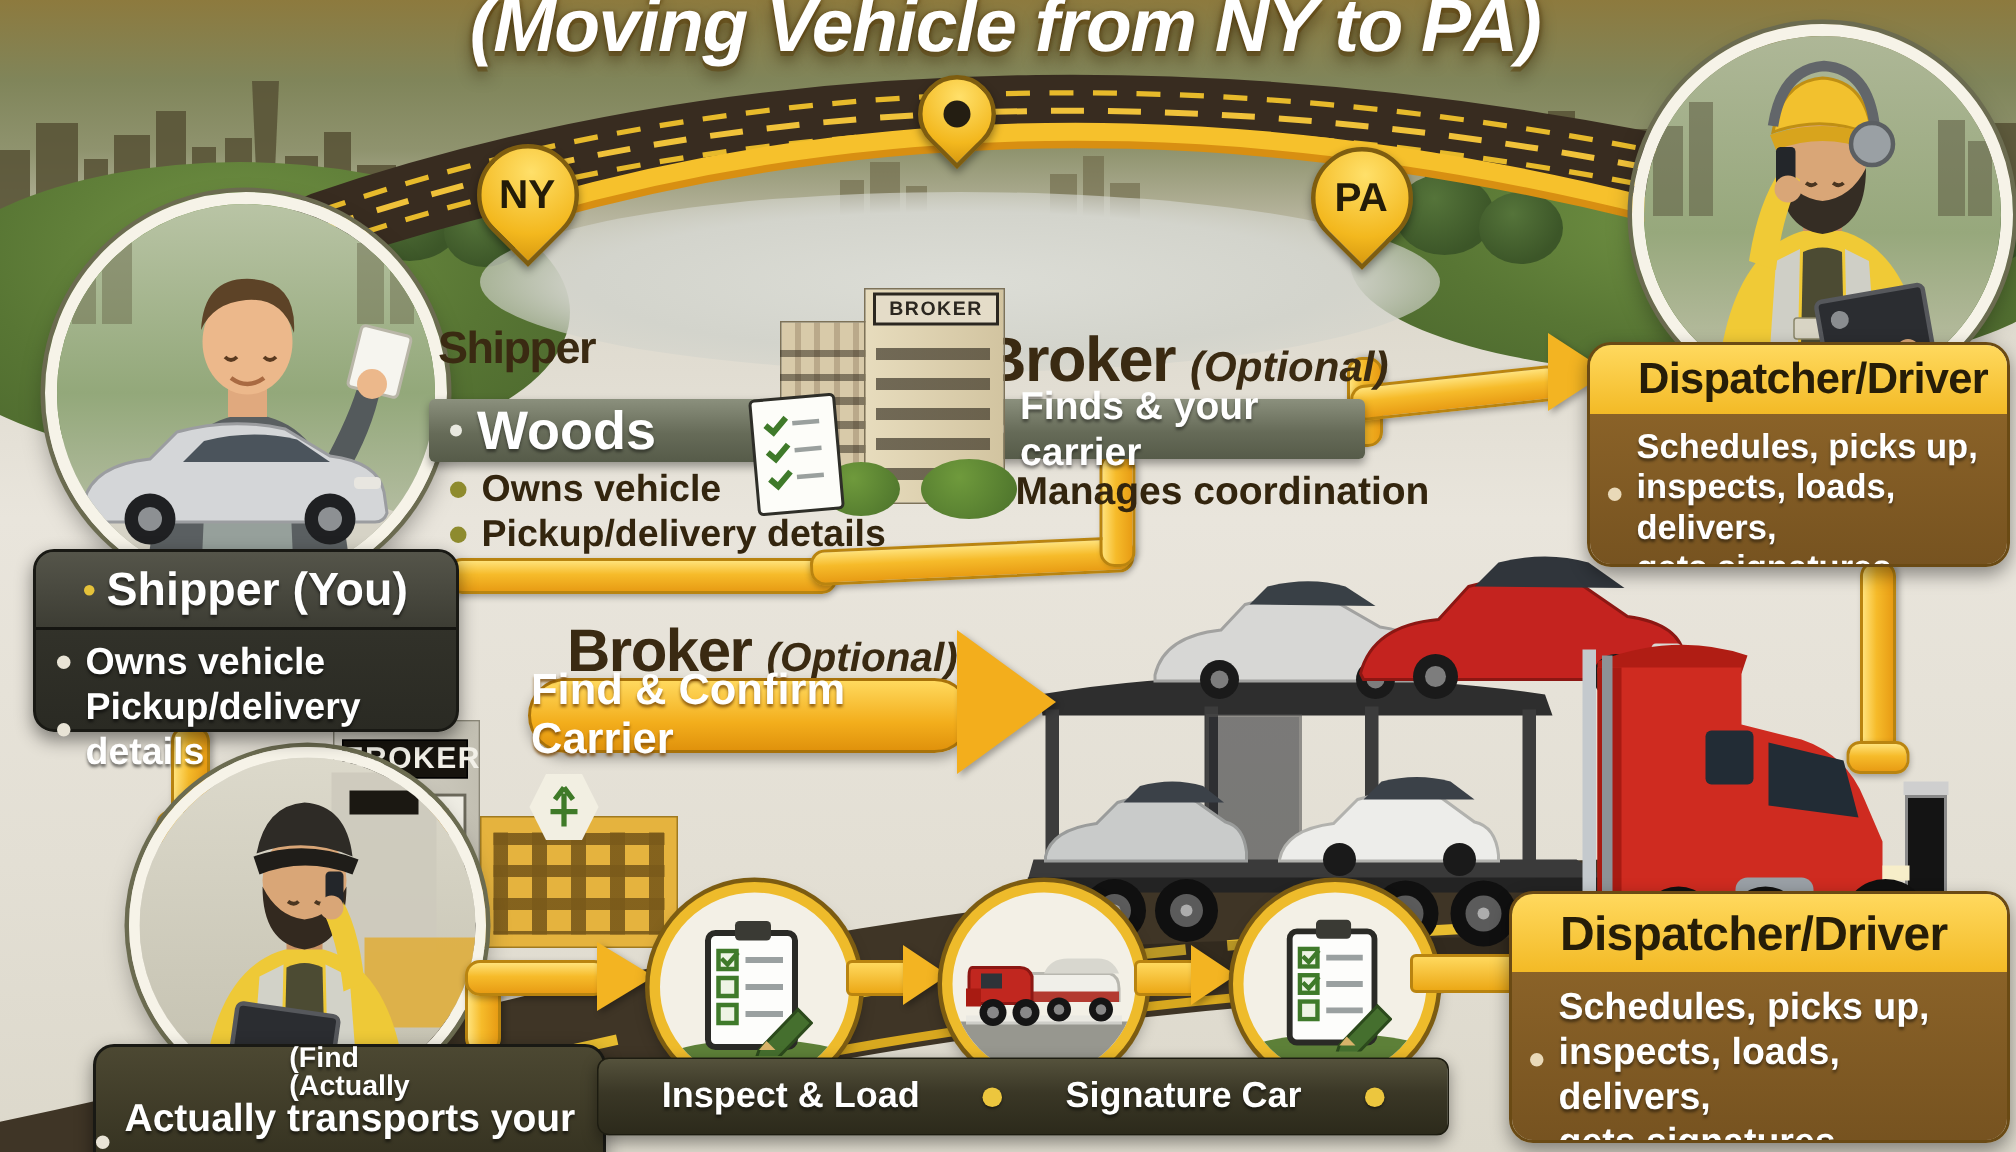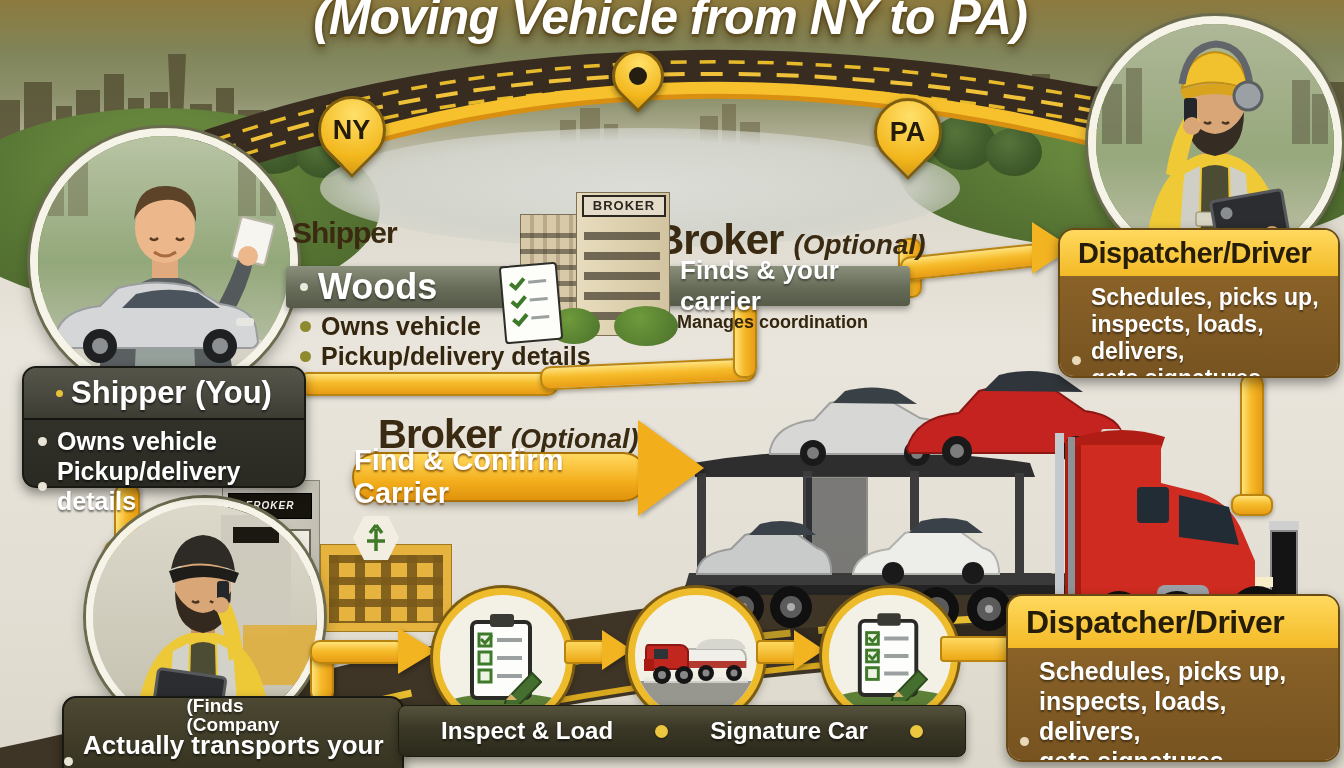--- a/index.html
+++ b/index.html
@@ -49,24 +49,24 @@
   .panel-dark{background:linear-gradient(180deg,#4a4a40 0%,#32322a 40%,#2a2a23 100%);
       border:2px solid #191914;border-radius:14px;box-shadow:0 5px 12px rgba(0,0,0,.45);color:#fff;}
   .panel-dark .hd{font-weight:bold;text-align:center;border-bottom:2px solid #151511;
       background:linear-gradient(180deg,#55554a,#3d3d34);border-radius:12px 12px 0 0;
       text-shadow:0 2px 2px rgba(0,0,0,.5);display:flex;align-items:center;justify-content:center;gap:8px;}
   .panel-dark .bullet{color:#fff;text-shadow:0 2px 2px rgba(0,0,0,.5);}
   .panel-dark .bullet .dot{background:#e9e4d6;}
   
   .disp{border-radius:16px;overflow:hidden;border:2px solid #6a4a14;box-shadow:0 5px 12px rgba(0,0,0,.4);}
   .disp .hd{background:linear-gradient(180deg,#ffd95e,#f3ba26);color:#261d08;font-weight:bold;
-            display:flex;align-items:center;padding-left:18px;letter-spacing:-0.5px;}
+            display:flex;align-items:center;padding-left:32px;letter-spacing:-0.5px;}
   .disp .bd{background:linear-gradient(180deg,#8a6228,#74511f);color:#fff;font-weight:bold;
             padding:8px 10px 6px 12px;text-shadow:0 2px 2px rgba(0,0,0,.45);}
-  .disp .bullet{color:#fff;align-items:flex-end;}
+  .disp .bullet{color:#fff;align-items:center;}
   .disp .bullet .dot{background:#e9d9b8;margin-top:9px;}
   
   .pill{border-radius:26px;background:linear-gradient(180deg,#ffd95e 0%,#f3ae1c 60%,#e0920c 100%);
         border:2px solid #a8720a;display:flex;align-items:center;justify-content:center;
         color:#fff;font-weight:bold;text-shadow:0 2px 2px rgba(122,72,6,.8);box-shadow:0 4px 8px rgba(0,0,0,.3);}
   
   .portrait{border-radius:50%;border:8px solid #f6f3e8;box-shadow:0 0 0 3px #6b6b50,0 8px 16px rgba(0,0,0,.35);overflow:hidden;}
   
   .stepc{border-radius:50%;background:#f3f0e6;border:7px solid #eebb2b;
          box-shadow:0 0 0 3px #7c5c12,0 5px 10px rgba(0,0,0,.35);overflow:hidden;
@@ -244,21 +244,21 @@
   </div>
 
   <div class="abs" style="left:654px;top:216px;display:flex;align-items:baseline;gap:10px;z-index:7">
     <span class="h1" style="font-size:42px;">Broker</span>
     <span class="opt" style="font-size:28px;">(Optional)</span>
   </div>
   <div class="abs gbar" style="left:648px;top:266px;width:262px;height:40px;font-size:26px;z-index:7">
     <span class="wdot"></span>
     <span>Finds &amp; your carrier</span>
   </div>
-  <div class="abs bullet" style="left:658px;top:312px;font-size:18px;z-index:7">
+  <div class="abs bullet" style="left:658px;top:312px;font-size:26px;z-index:7">
     <span class="dia"></span>
       <span>Manages coordination</span>
   </div>
 
   <div class="abs pipev" style="left:898px;top:238px;width:20px;height:56px;z-index:6"></div>
   <div class="abs pipe" style="left:900px;top:250px;width:138px;height:20px;transform:rotate(-6deg);z-index:6"></div>
   <div class="abs ahead" style="left:1032px;top:222px;border-top:26px solid transparent;border-bottom:26px solid transparent;border-left:40px solid #f3b422;z-index:6"></div>
 
   <div class="abs portrait" style="left:1088px;top:16px;width:238px;height:238px;z-index:6">
     <svg width="238" height="238" viewBox="0 0 238 238">
@@ -357,21 +357,21 @@
   </div>
   <div class="abs ahead" style="left:638px;top:420px;border-top:48px solid transparent;border-bottom:48px solid transparent;border-left:66px solid #f3ae1c;z-index:7"></div>
 
   <svg class="abs" style="left:0;top:552px;z-index:3" width="1344" height="216" viewBox="0 0 1344 216">
     <path d="M -60,250 C 280,190 480,80 1100,62" stroke="#3f3526" stroke-width="84" fill="none"></path>
     <path d="M -60,250 C 280,190 480,80 1100,62" stroke="#e8bd2f" stroke-width="7" fill="none" stroke-dasharray="36 28"></path>
     <path d="M -52,286 C 290,224 490,116 1100,96" stroke="#d8a81f" stroke-width="6" fill="none"></path>
   </svg>
 
   <div class="abs" style="left:222px;top:480px;width:96px;height:152px;z-index:4;background:linear-gradient(90deg,#dedbd0,#c2bfb2);border:1px solid #8a8778;">
-    <div class="abs signdark" style="left:5px;top:12px;width:82px;height:24px;font-size:10px;line-height:24px;font-style:italic;">
+    <div class="abs signdark" style="left:5px;top:12px;width:82px;height:24px;font-size:20px;line-height:24px;">
       <span>EROKER</span>
     </div>
     <div class="abs" style="left:8px;top:48px;width:76px;height:52px;background:#efede4;border:2px solid #6b685a;"></div>
     <div class="abs" style="left:14px;top:58px;width:26px;height:20px;background:#d9d5c8;border:1px solid #9a9788;"></div>
     <div class="abs" style="left:48px;top:58px;width:26px;height:20px;background:#cf9a4a;border:1px solid #9a9788;"></div>
     <div class="abs" style="left:0;bottom:0;width:96px;height:18px;background:#55524a;"></div>
   </div>
   <div class="abs" style="left:320px;top:544px;width:130px;height:86px;z-index:4;background:#e5b33e;border:1px solid #a07a20;background-image:repeating-linear-gradient(90deg,rgba(122,90,26,.9) 0 10px,rgba(0,0,0,0) 10px 26px),repeating-linear-gradient(180deg,rgba(122,90,26,.9) 0 8px,rgba(0,0,0,0) 8px 22px);background-position:8px 10px;background-size:calc(100% - 16px) calc(100% - 18px);background-repeat:no-repeat;"></div>
   <div class="abs" style="left:352px;top:514px;width:48px;height:48px;background:#f2efe2;clip-path:polygon(25% 4%,75% 4%,98% 50%,75% 96%,25% 96%,2% 50%);z-index:4;display:flex;align-items:center;justify-content:center;">
     <svg width="26" height="30" viewBox="0 0 26 30">
@@ -491,22 +491,22 @@
       <circle cx="492" cy="272" r="14" fill="#5b5b5b"></circle>
       <circle cx="492" cy="272" r="5" fill="#adadad"></circle>
     <circle cx="572" cy="270" r="29" fill="#101010"></circle>
       <circle cx="572" cy="270" r="16" fill="#5b5b5b"></circle>
       <circle cx="572" cy="270" r="6" fill="#adadad"></circle>
   </svg>
 
   <div class="abs panel-dark" style="left:62px;top:696px;width:338px;height:86px;z-index:9;background:linear-gradient(180deg,#4c4832,#322f1e);">
     <div style="display:flex;align-items:center;justify-content:center;gap:10px;margin-top:-2px;">
       <span style="font-size:19px;font-weight:bold;line-height:19px;text-shadow:0 2px 2px rgba(0,0,0,.5);">
-        <span style="display:block;">(Finds</span>
-        <span style="display:block;">(Company</span>
+        <span style="display:block;">(Find</span>
+        <span style="display:block;">(Actually</span>
       </span>
     </div>
     <div class="bullet" style="font-size:26px;justify-content:center;margin-top:-4px;">
       <span class="dot" style="width:9px;height:9px;background:#e9e4d6;"></span>
       <span>Actually transports your car</span>
     </div>
   </div>
 
   <div class="abs pipev" style="left:310px;top:648px;width:20px;height:50px;z-index:8"></div>
   <div class="abs pipe" style="left:310px;top:640px;width:92px;height:20px;z-index:8"></div>

